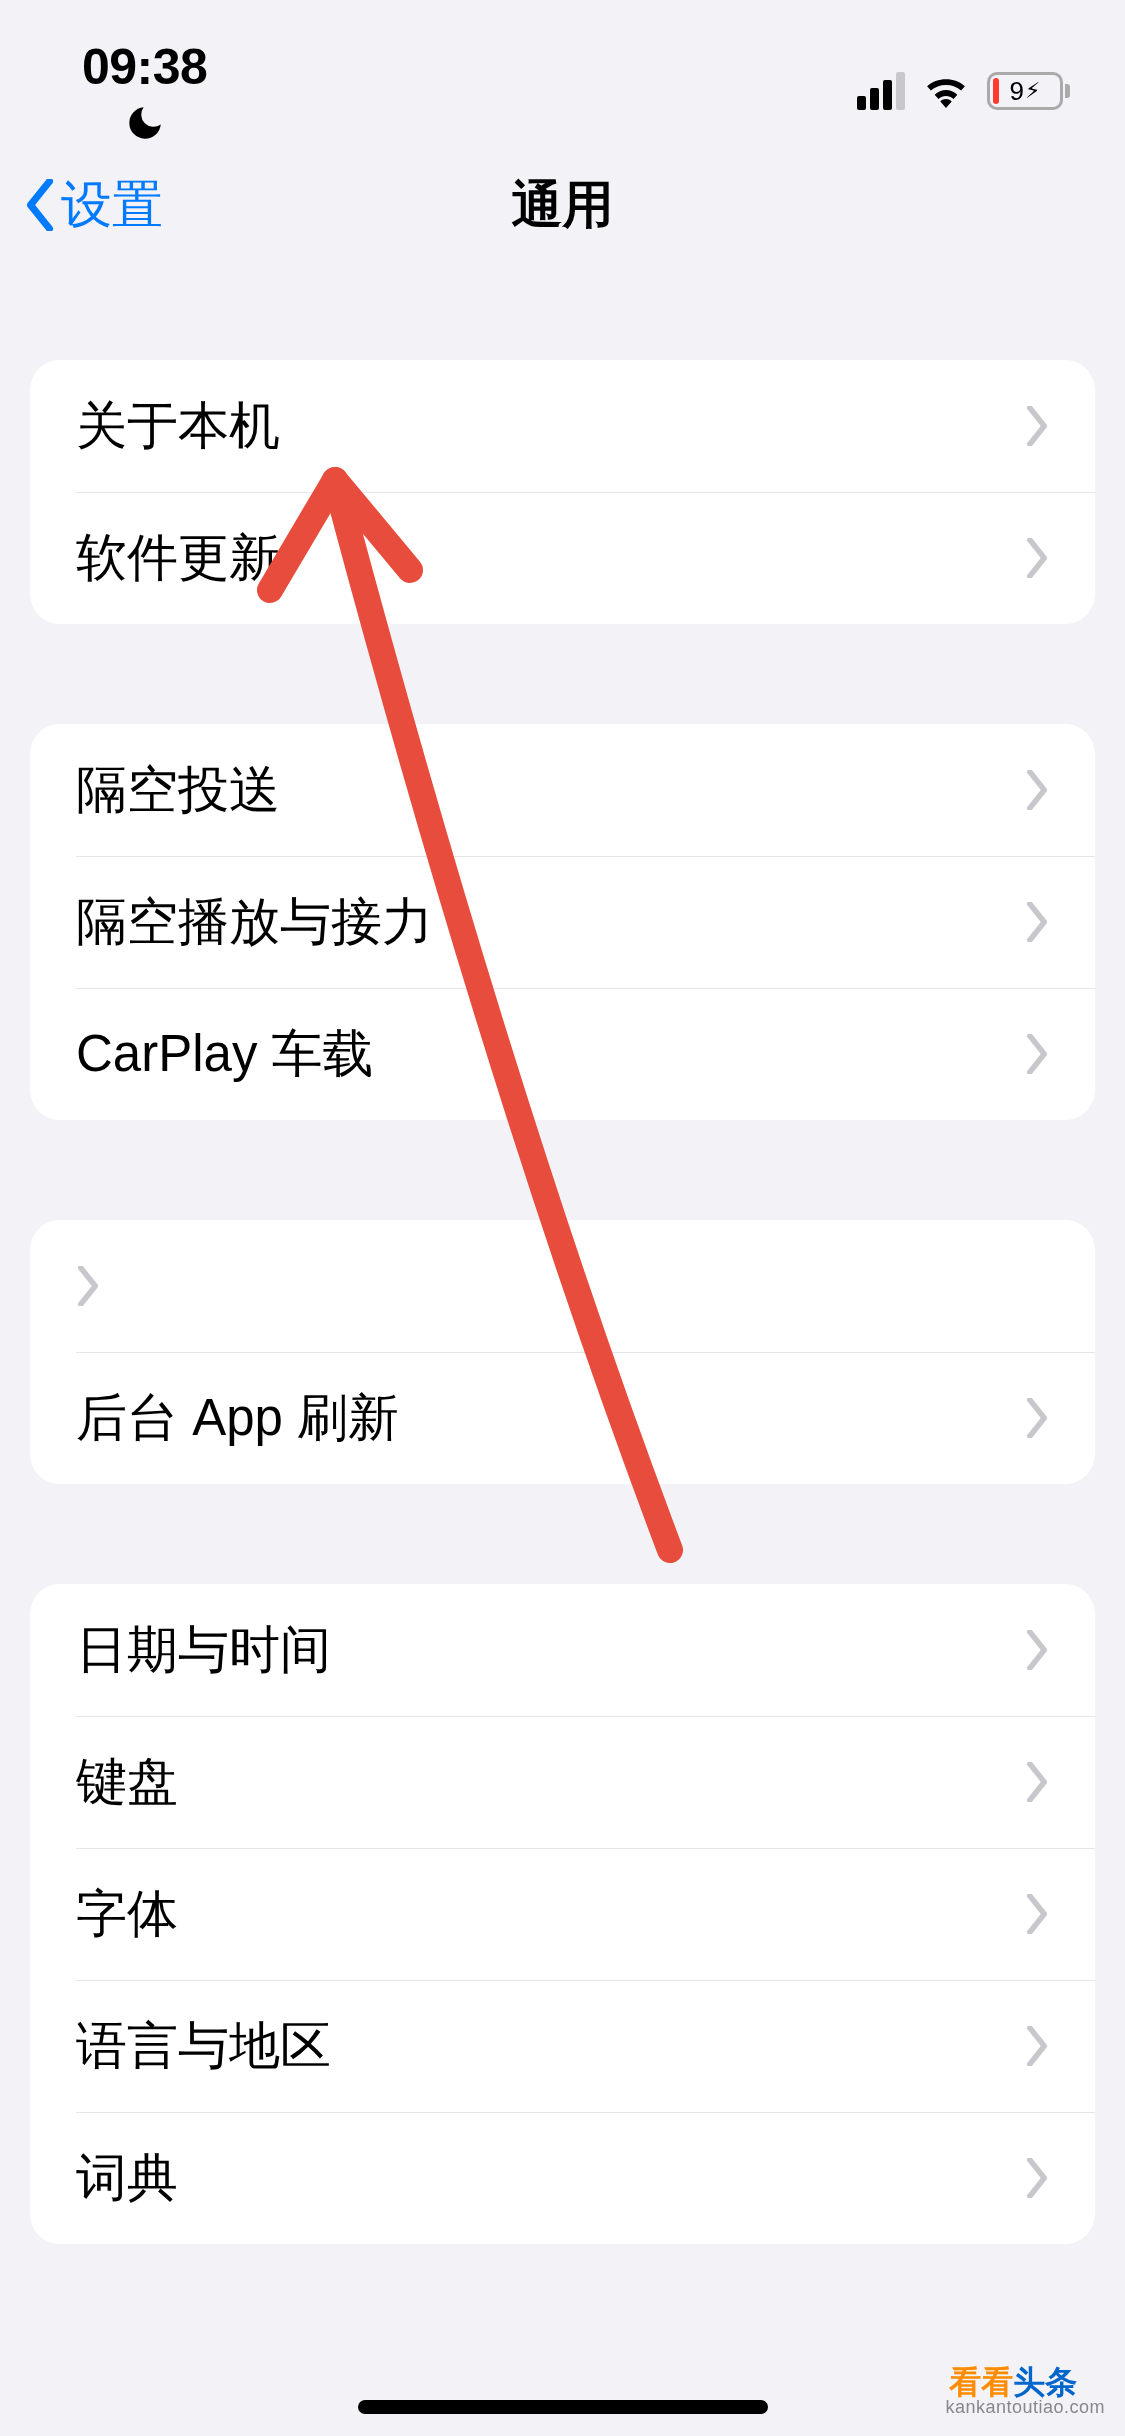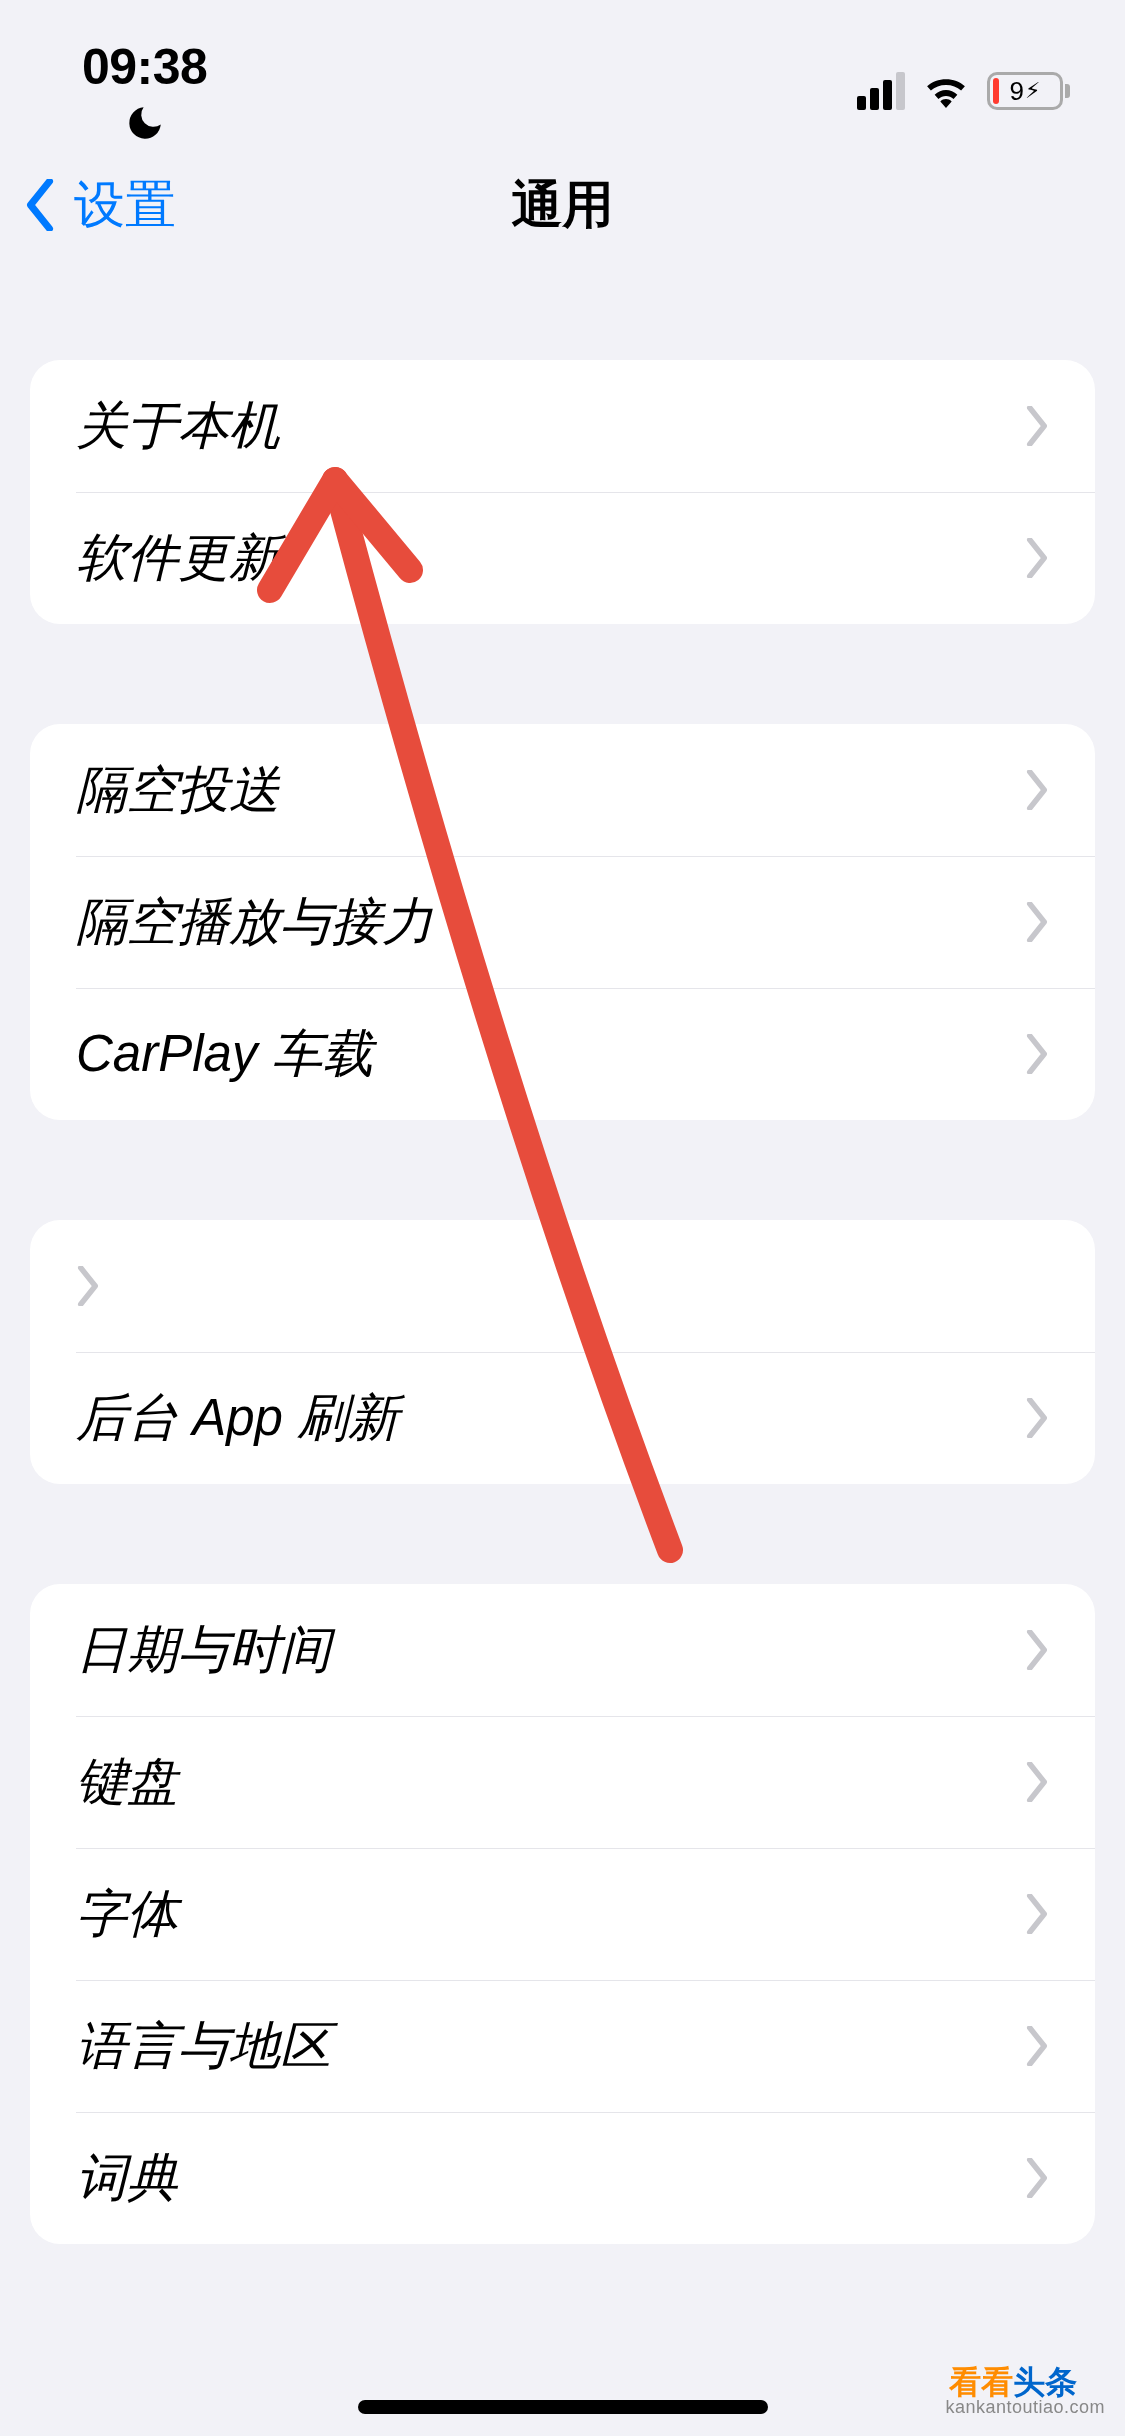--- a/index.html
+++ b/index.html
@@ -105,40 +105,39 @@
       align-items: center;
       height: 130px;
       position: relative;
       padding: 0 25px;
     }
     .back-button {
       display: flex;
       align-items: center;
       color: #007aff;
       font-size: 51px;
-      gap: 19px;
+      gap: 6px;
     }
     .back-chevron svg {
       width: 30px;
       height: 52px;
       display: block;
     }
     .nav-title {
       position: absolute;
       left: 0;
       right: 0;
       text-align: center;
       font-size: 51px;
       font-weight: 600;
       pointer-events: none;
     }
     
     .content {
       padding: 0 30px;
-      font-style: italic;
     }
     .group {
       background: #fff;
       border-radius: 30px;
       margin-top: 100px;
       overflow: hidden;
     }
     .group:first-child {
       margin-top: 90px;
     }

